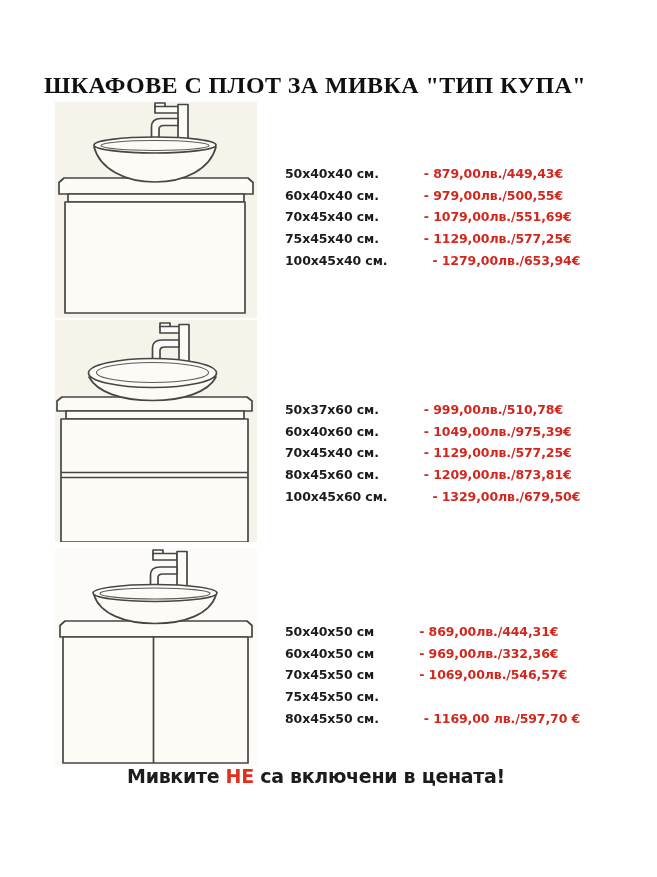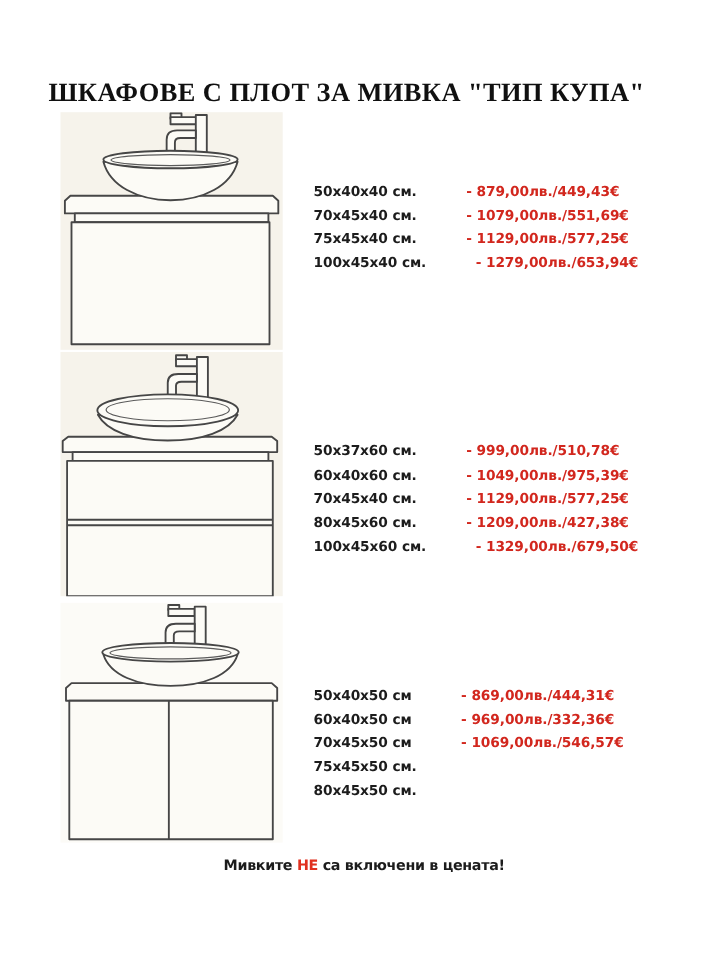--- a/index.html
+++ b/index.html
@@ -29,22 +29,22 @@
   .price-list {
     position:absolute; left:285px;
     font-size:12.5px; font-weight:bold; letter-spacing:-0.1px;
     color:var(--text,#1c1c1c);
   }
   .pl1 { top:163px; } .pl2 { top:399px; } .pl3 { top:621px; }
   .price-row { height:21.6px; display:flex; align-items:center; white-space:pre;gap:40px; }
   .price-row .price { color:var(--price-red,#d2271e); margin-left:5px; }
 
   .footer {
-    position:absolute; top:764px; left:0; width:630px; margin:16px;
-    text-align:center; font-size:13px; font-weight:bold; color:#1c1c1c;
+    position:absolute; top:764px; left:0; width:630px; margin:1px;
+    text-align:center; font-size:19px; font-weight:bold; color:#1c1c1c;
     letter-spacing:-0.3px; white-space:pre;
   }
   .footer .hl { color:var(--highlight-red,#e0301f); }
 </style>
 </head>
 <body>
 
 <div class="page">
 
   <h1 class="title">ШКАФОВЕ С ПЛОТ ЗА МИВКА "ТИП КУПА"</h1>
@@ -67,20 +67,21 @@
       <g>
         <path class="ln" d="M39,45 C45,67 70,80 100,80 C130,80 155,67 161,45 Z"></path>
         <ellipse class="ln" cx="100" cy="43" rx="61" ry="8"></ellipse>
         <ellipse class="thin" cx="100" cy="43.5" rx="54" ry="5"></ellipse>
       </g>
     </svg>
   </figure>
 
   <div class="price-list pl1">
       <div class="price-row"><span class="size">50x40x40 см.</span><span class="price">- 879,00лв./449,43€</span></div>
+      <div class="price-row"><span class="size">60x40x40 см.</span><span class="price">- 979,00лв./500,55€</span></div>
       <div class="price-row"><span class="size">70x45x40 см.</span><span class="price">- 1079,00лв./551,69€</span></div>
       <div class="price-row"><span class="size">75x45x40 см.</span><span class="price">- 1129,00лв./577,25€</span></div>
       <div class="price-row"><span class="size">100x45x40 см.</span><span class="price">- 1279,00лв./653,94€</span></div>
     </div>
 
   <figure class="drawing d2" aria-label="cabinet with vessel bowl sink and faucet, two drawers">
     <svg viewBox="0 0 202 222">
       <g>
         <rect class="ln" x="105" y="3" width="10" height="4.5"></rect>
         <rect class="ln" x="105" y="6.5" width="22" height="6.5"></rect>
@@ -101,21 +102,21 @@
         <ellipse class="ln" cx="97.5" cy="53" rx="64" ry="14.5"></ellipse>
         <ellipse class="thin" cx="97.5" cy="52.5" rx="56" ry="10"></ellipse>
       </g>
     </svg>
   </figure>
 
   <div class="price-list pl2">
       <div class="price-row"><span class="size">50x37x60 см.</span><span class="price">- 999,00лв./510,78€</span></div>
       <div class="price-row"><span class="size">60x40x60 см.</span><span class="price">- 1049,00лв./975,39€</span></div>
       <div class="price-row"><span class="size">70x45x40 см.</span><span class="price">- 1129,00лв./577,25€</span></div>
-      <div class="price-row"><span class="size">80x45x60 см.</span><span class="price">- 1209,00лв./427,38€</span></div>
+      <div class="price-row"><span class="size">80x45x60 см.</span><span class="price">- 1209,00лв./873,81€</span></div>
       <div class="price-row"><span class="size">100x45x60 см.</span><span class="price">- 1329,00лв./679,50€</span></div>
     </div>
 
   <figure class="drawing d3" aria-label="cabinet with vessel bowl sink and faucet, two doors">
     <svg viewBox="0 0 202 218">
       <g>
         <rect class="ln" x="98" y="2" width="10" height="4.5"></rect>
         <rect class="ln" x="98" y="5.5" width="24" height="6.5"></rect>
         <rect class="ln" x="122" y="3.5" width="10" height="35"></rect>
         <path class="ln" d="M122,19 L105,19 Q95.5,19 95.5,27 L95.5,38.5 L103,38.5 L103,29.5 Q103,26 108,26 L122,26 Z"></path>
@@ -133,18 +134,18 @@
         <ellipse class="thin" cx="100" cy="45.5" rx="55" ry="5.5"></ellipse>
       </g>
     </svg>
   </figure>
 
   <div class="price-list pl3">
       <div class="price-row"><span class="size">50x40x50 см</span><span class="price">- 869,00лв./444,31€</span></div>
       <div class="price-row"><span class="size">60x40x50 см</span><span class="price">- 969,00лв./332,36€</span></div>
       <div class="price-row"><span class="size">70x45x50 см</span><span class="price">- 1069,00лв./546,57€</span></div>
       <div class="price-row"><span class="size">75x45x50 см.</span></div>
-      <div class="price-row"><span class="size">80x45x50 см.</span></div>
+      <div class="price-row"><span class="size">80x45x50 см.</span><span class="price">- 1169,00 лв./597,70 €</span></div>
     </div>
 
   <p class="footer"><span>Мивките </span><span class="hl">НЕ</span><span> са включени в цената!</span></p>
 
 </div>
 
 </body></html>

